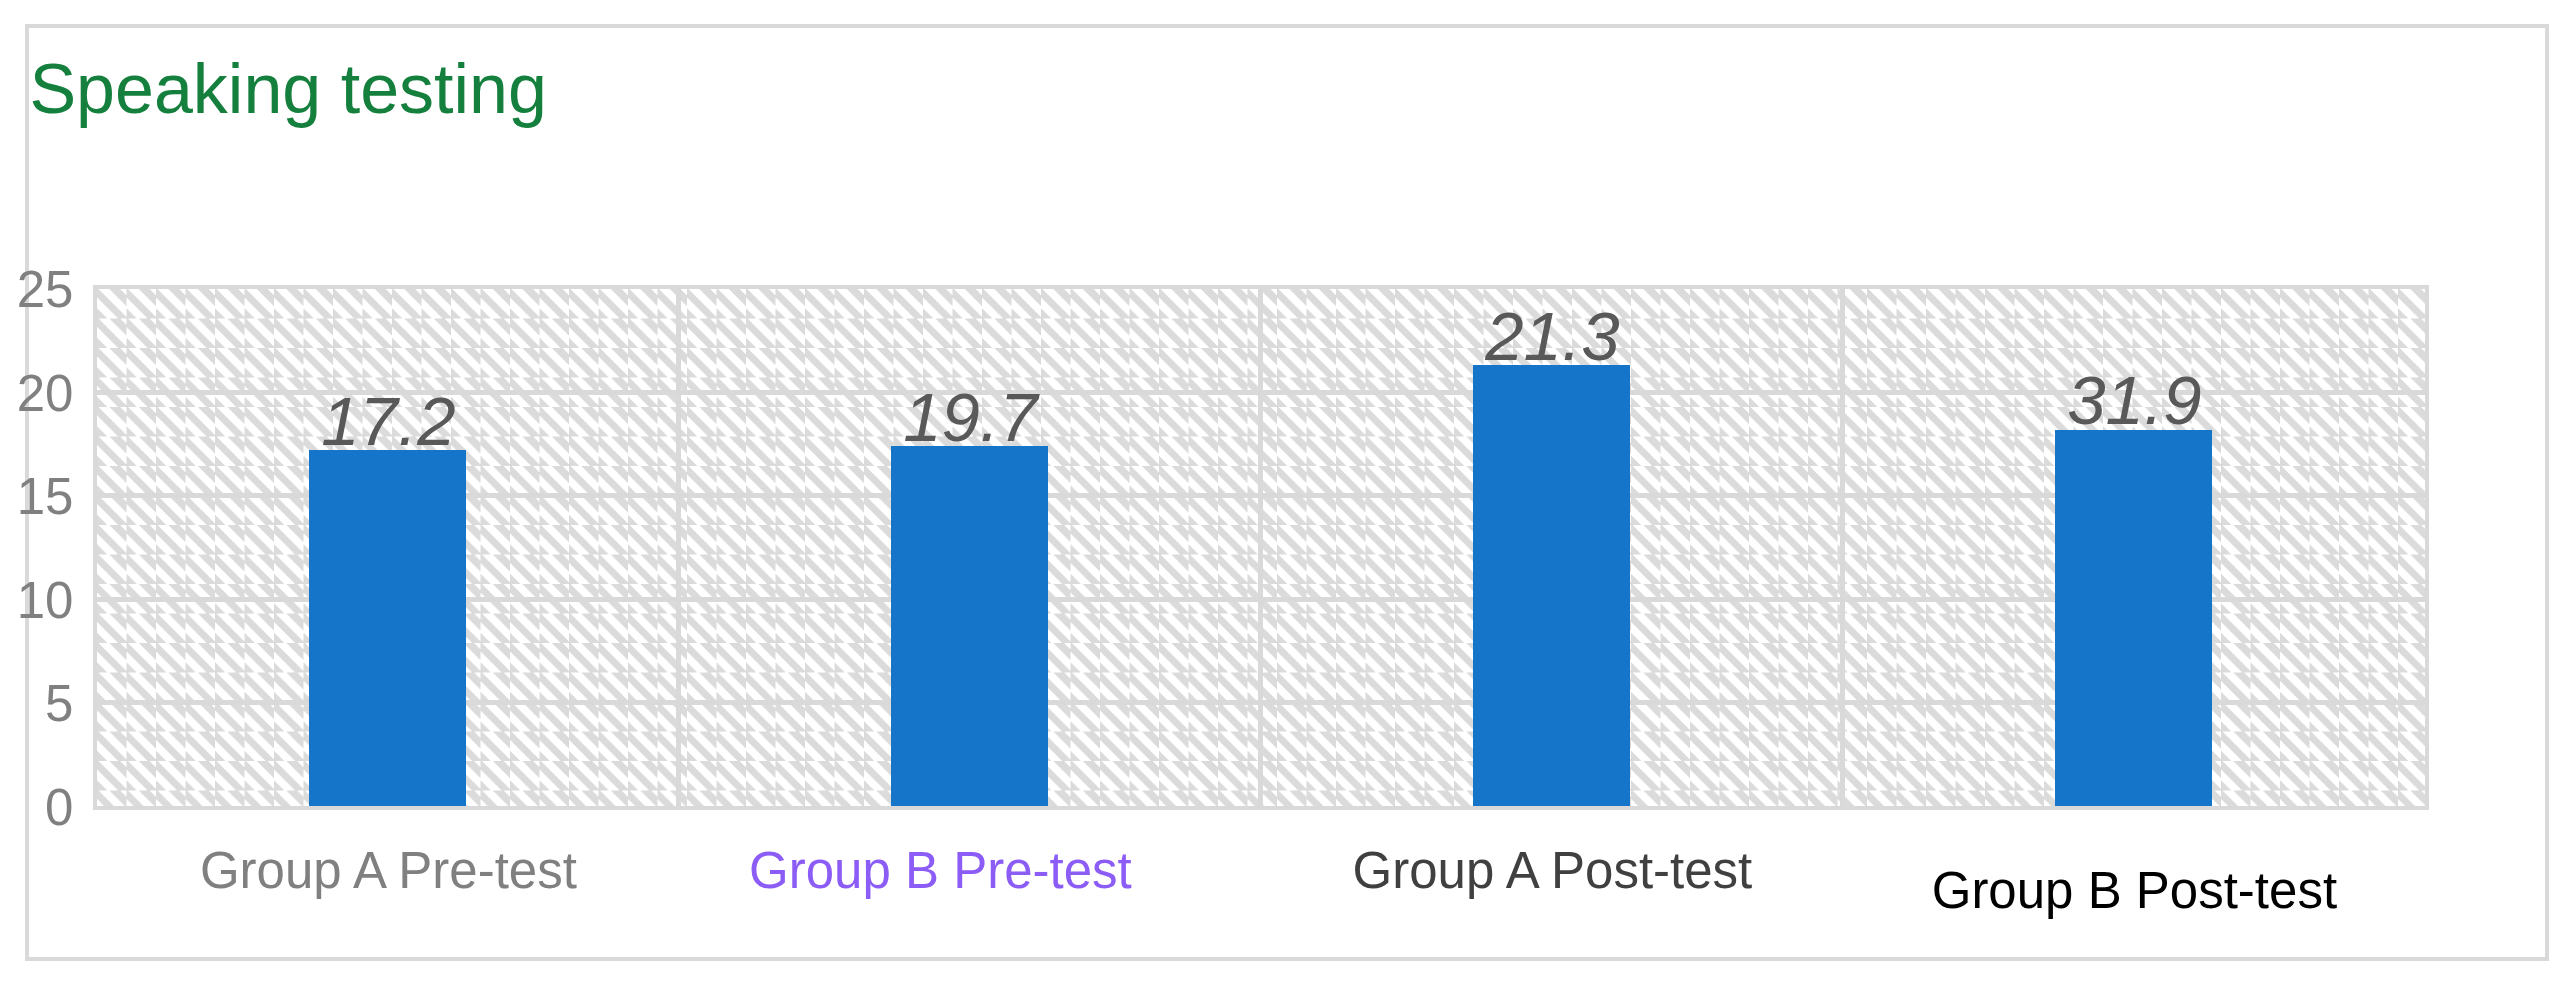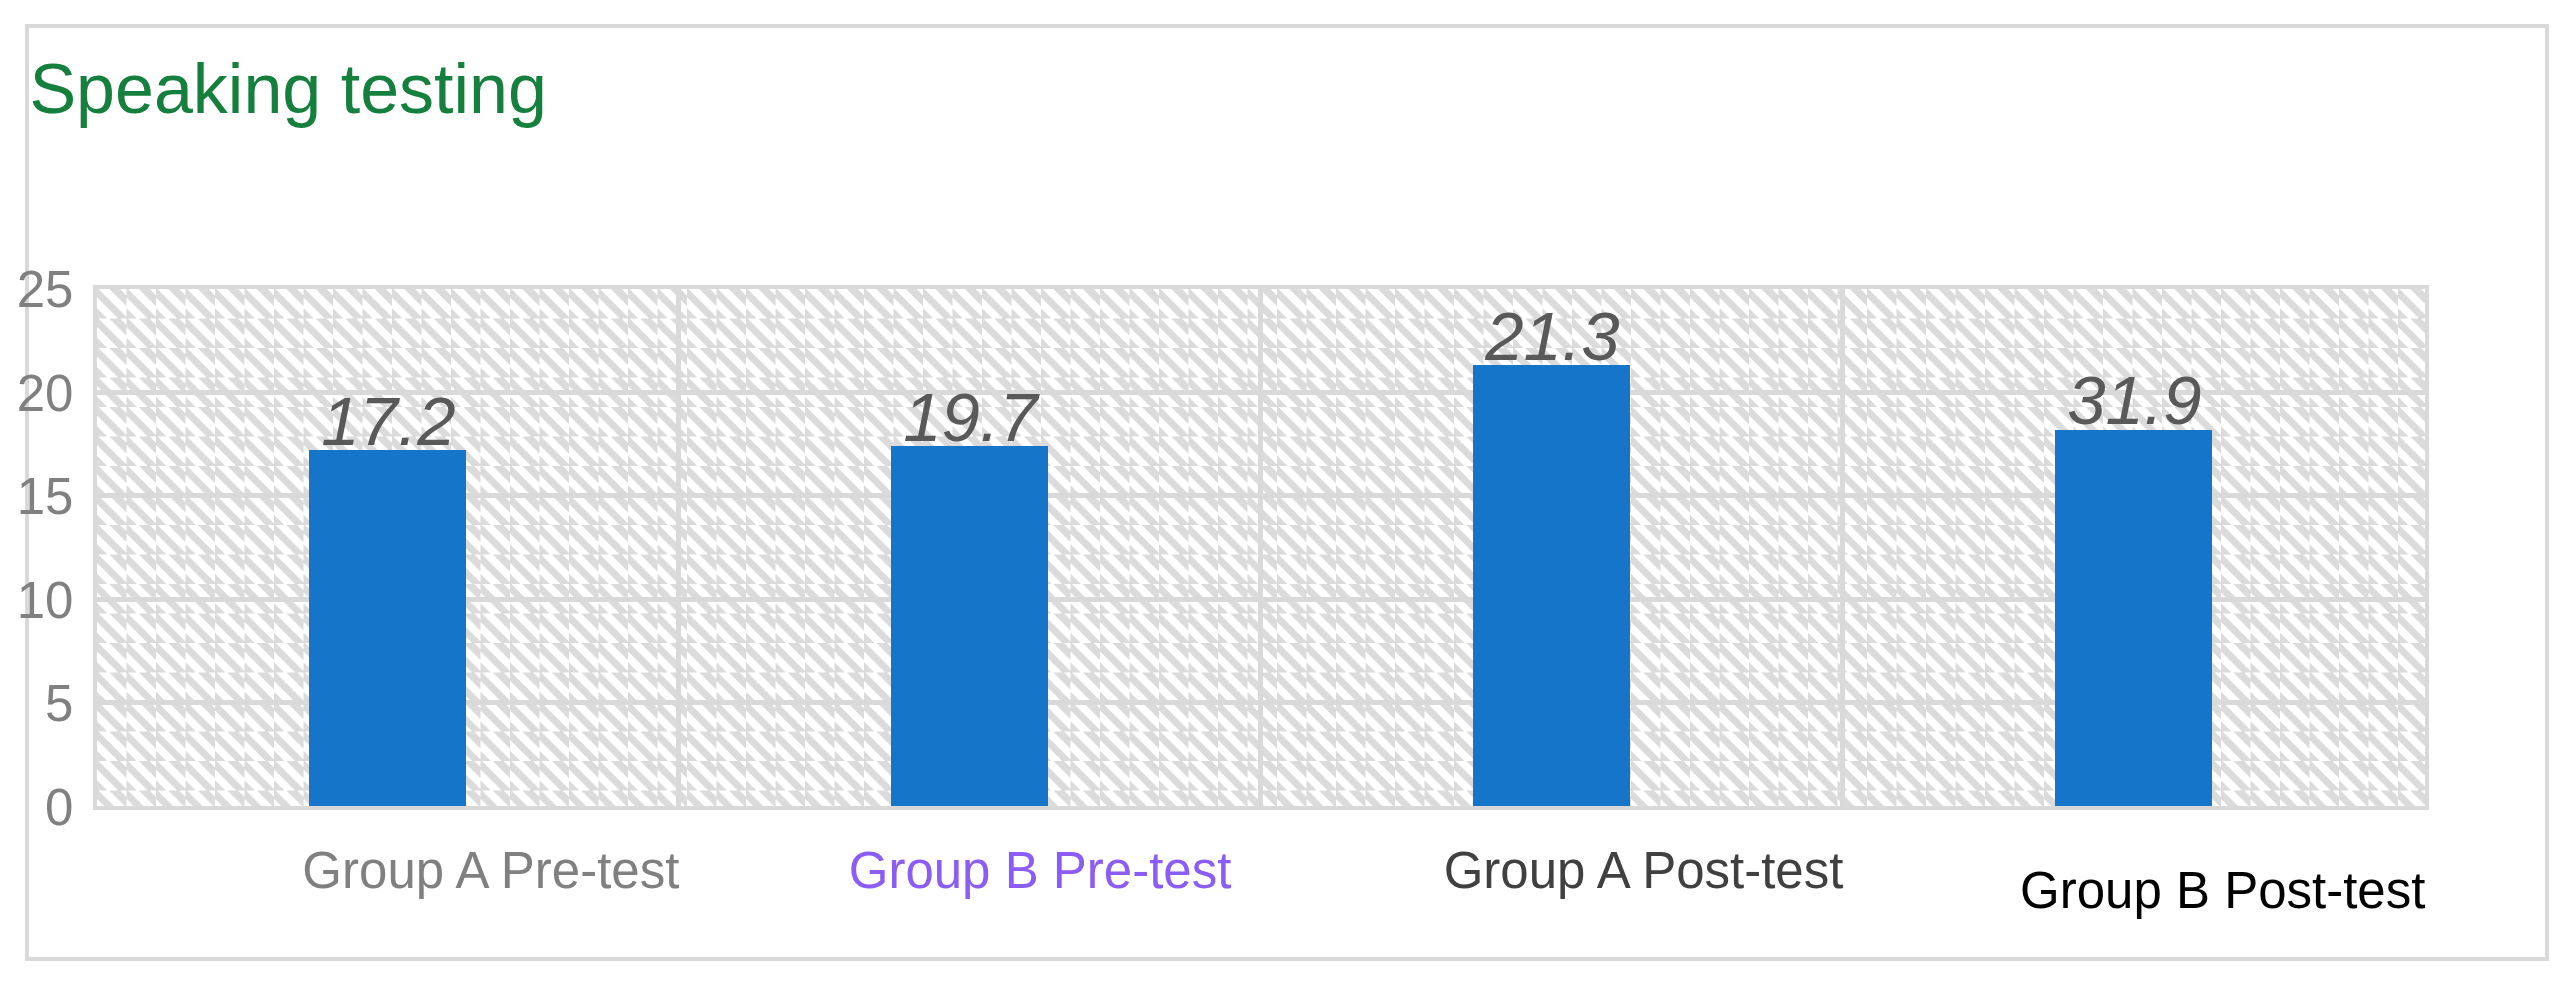--- a/index.html
+++ b/index.html
@@ -115,21 +115,21 @@
     font-size: 69px;
     color: #595959;
     line-height: 1;
     white-space: nowrap;
     font-style: italic;
   }
 
   
   .xtick {
     position: absolute;
-    text-align: right;
+    text-align: center;
     font-size: 51px;
     color: #808080;
     line-height: 1;
     white-space: nowrap;
   }
 </style>
 </head>
 <body>
 
 <div id="chart-frame">

